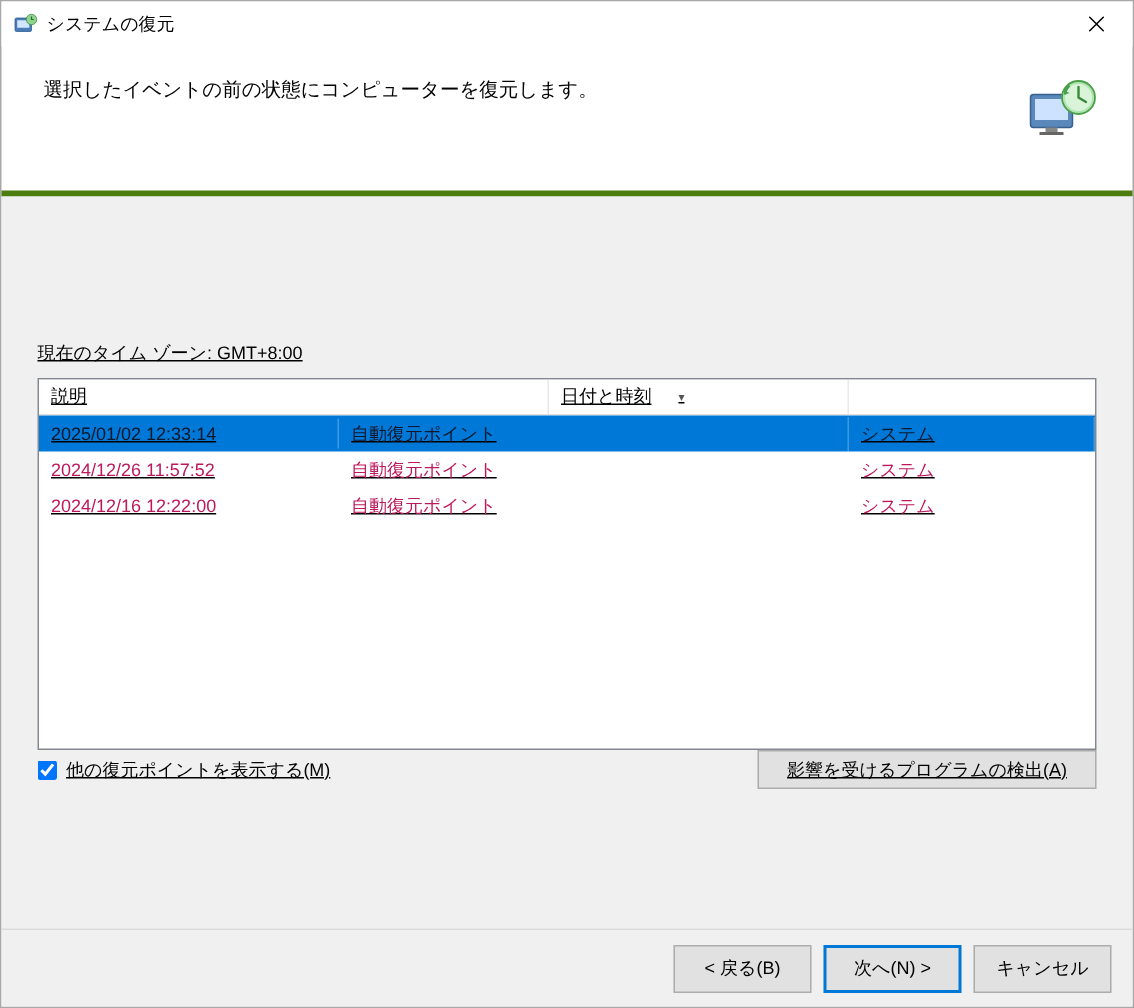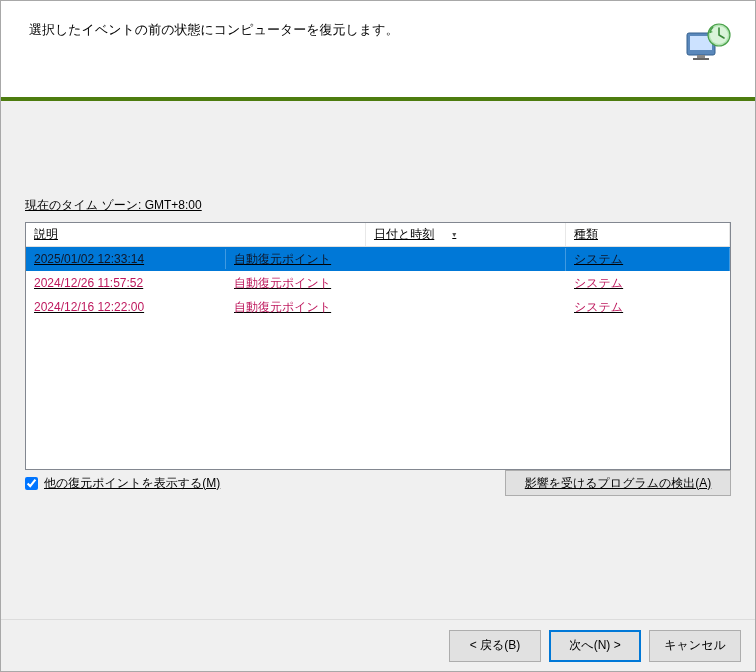--- a/index.html
+++ b/index.html
@@ -192,20 +192,36 @@
     .footer-btn.default {
       border: 2px solid #0078d7;
       background: #e1e1e1;
     }
   </style>
 </head>
 <body>
 
 <div class="window">
 
+  <div class="titlebar">
+    <span class="titlebar-icon">
+      <svg width="16" height="16" viewBox="0 0 16 16">
+        <rect x="1" y="4" width="11" height="9" rx="1" fill="#4a7db8" stroke="#2a5a8f" stroke-width="0.5"></rect>
+        <rect x="2.5" y="5.5" width="8" height="5" fill="#d1e7ff"></rect>
+        <circle cx="12" cy="5" r="3.5" fill="#8fd48f" stroke="#3a8a3a" stroke-width="0.5"></circle>
+        <path d="M12 3 L12 5 L13.5 5" stroke="#2a6a2a" stroke-width="0.8" fill="none"></path>
+      </svg>
+    </span>
+    <div class="titlebar-title">システムの復元</div>
+    <div class="titlebar-close">
+      <svg width="10" height="10" viewBox="0 0 10 10">
+        <path d="M0 0 L10 10 M10 0 L0 10" stroke="currentColor" stroke-width="1"></path>
+      </svg>
+    </div>
+  </div>
 
   <div class="header-area">
     <div class="header-text">選択したイベントの前の状態にコンピューターを復元します。</div>
     <div class="header-icon">
       <svg width="48" height="48" viewBox="0 0 48 48">
         <rect x="4" y="14" width="28" height="22" rx="2" fill="#5a88bb" stroke="#35608f" stroke-width="1"></rect>
         <rect x="7" y="17" width="22" height="14" fill="#cce2ff"></rect>
         <rect x="14" y="36" width="8" height="3" fill="#888"></rect>
         <rect x="10" y="39" width="16" height="2" fill="#666"></rect>
         <circle cx="36" cy="16" r="11" fill="#b2e4b2" stroke="#4aa04a" stroke-width="1.2"></circle>
@@ -223,23 +239,20 @@
     <div class="tz-label">現在のタイム ゾーン: GMT+8:00</div>
 
     <div class="table-wrap">
       <div class="table-header">
         <div class="th col-desc">
           <span>説明</span>
         </div>
         <div class="th col-date">
           <span>日付と時刻</span>
           <span class="sort-arrow">▾</span>
-        </div>
-        <div class="th col-type">
-          <span>種類</span>
         </div>
       </div>
       <div class="table-body" id="table-body">
           <div class="tr selected">
             <div class="td col-date">2025/01/02 12:33:14</div>
             <div class="td col-desc">自動復元ポイント</div>
             <div class="td col-type">システム</div>
           </div>
           <div class="tr">
             <div class="td col-date">2024/12/26 11:57:52</div>

